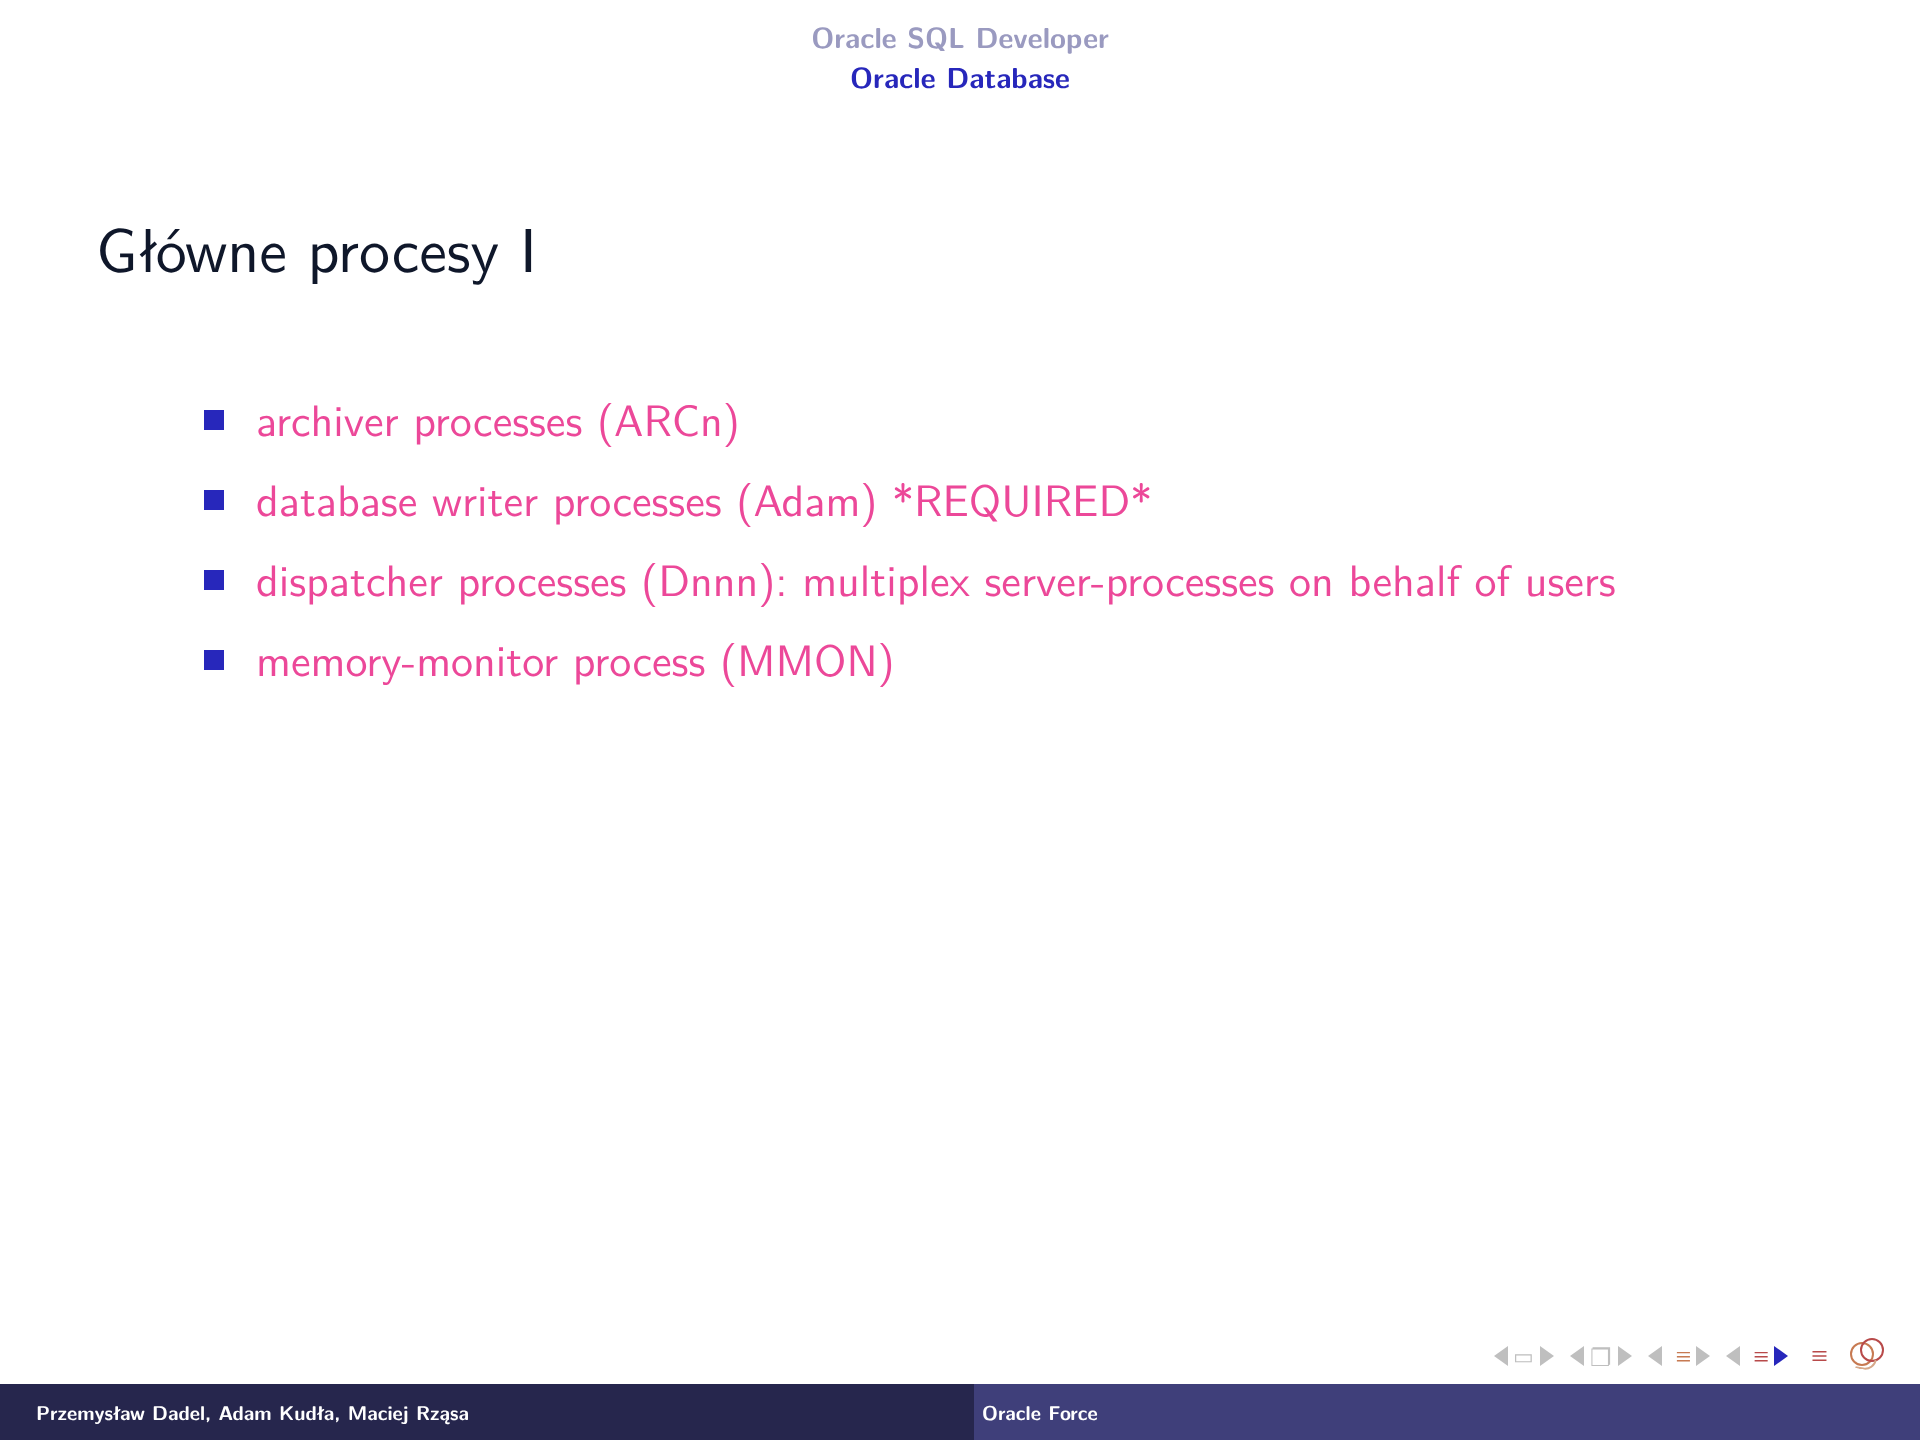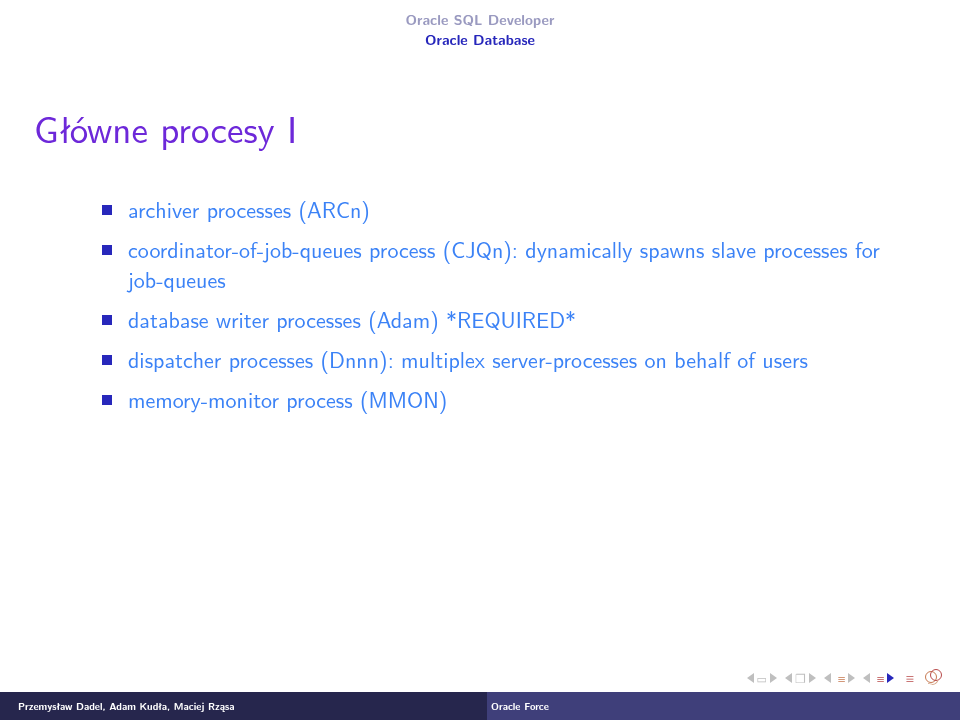--- a/index.html
+++ b/index.html
@@ -21,33 +21,33 @@
     font-size: 14.5px;
     line-height: 1.35;
     font-weight: 600;
   }
   .breadcrumbs .row { display: block; }
   .bc-active { color: #2727bb; }
   .bc-inactive { color: #9a9ac0; }
   .title {
     position: absolute;
     top: 100px;
-    left: 34px;
-    font-size: 37px;
-    color: #6d28d9;
+    left: 48px;
+    font-size: 31px;
+    color: #0f172a;
     font-weight: 500;
   }
   .content {
     position: absolute;
     top: 195px;
     left: 100px;
     right: 60px;
     font-size: 22px;
     line-height: 1.36;
-    color: #3b82f6;
+    color: #ec4899;
   }
   ul.items { list-style: none; }
   ul.items > li {
     position: relative;
     padding-left: 28px;
     margin-bottom: 10px;
   }
   ul.items > li::before {
     content: "";
     position: absolute;
@@ -157,21 +157,20 @@
 <div class="breadcrumbs">
   <span class="row bc-inactive">Oracle SQL Developer</span>
   <span class="row bc-active">Oracle Database</span>
 </div>
 
 <h1 class="title">Główne procesy I</h1>
 
 <div class="content">
   <ul class="items">
     <li><span>archiver processes (ARCn)</span></li>
-    <li><span>coordinator-of-job-queues process (CJQn): dynamically spawns slave processes for job-queues</span></li>
     <li><span>database writer processes (Adam) *REQUIRED*</span></li>
     <li><span>dispatcher processes (Dnnn): multiplex server-processes on behalf of users</span></li>
     <li><span>memory-monitor process (MMON)</span></li>
   </ul>
 </div>
 
 <div class="nav">
   <span class="group">
     <span class="tri-left"></span>
     <span class="doc-icon">▭</span>

